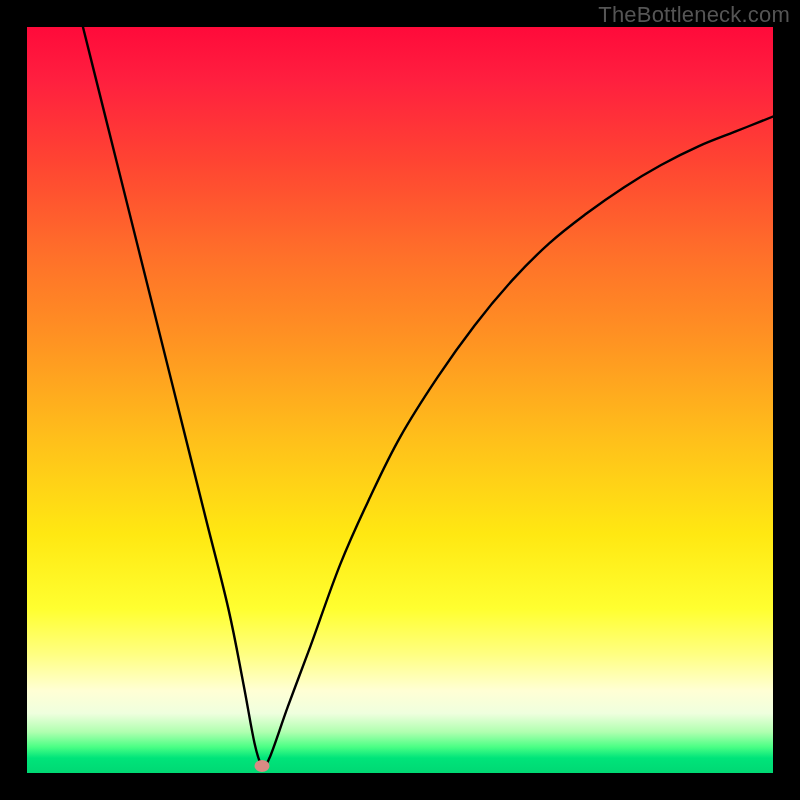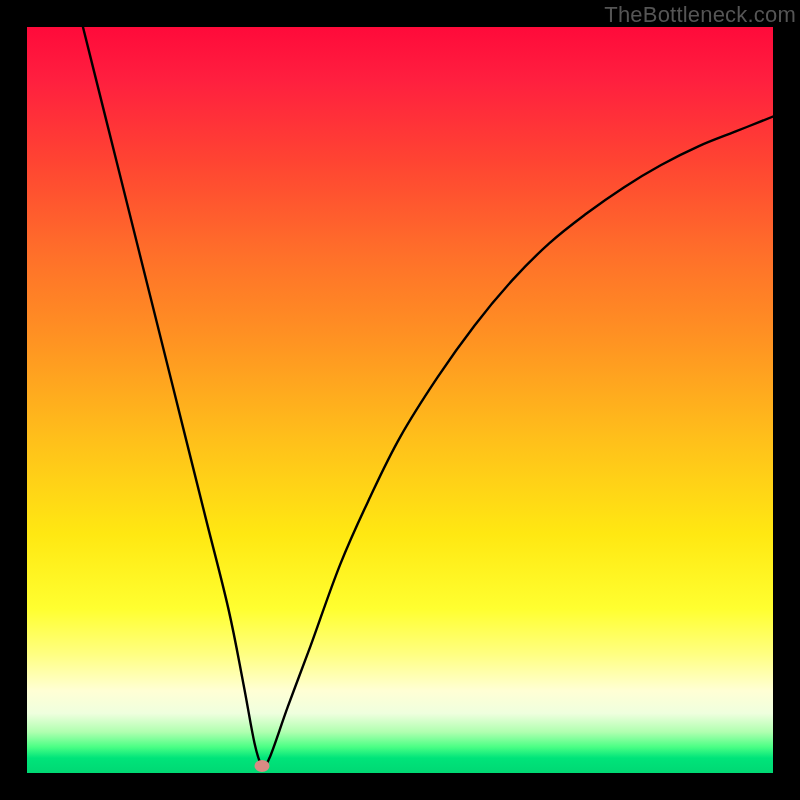--- a/index.html
+++ b/index.html
@@ -7,21 +7,21 @@
     width: 800px;
     height: 800px;
     background: #000;
     position: relative;
     font-family: Arial, sans-serif;
     overflow: hidden;
   }
   .watermark {
     position: absolute;
     top: 2px;
-    right: 4px;
+    right: 10px;
     color: #555;
     font-size: 22px;
     font-weight: 500;
     z-index: 10;
     letter-spacing: 0.2px;
   }
   .frame {
     position: absolute;
     left: 27px;
     top: 27px;

